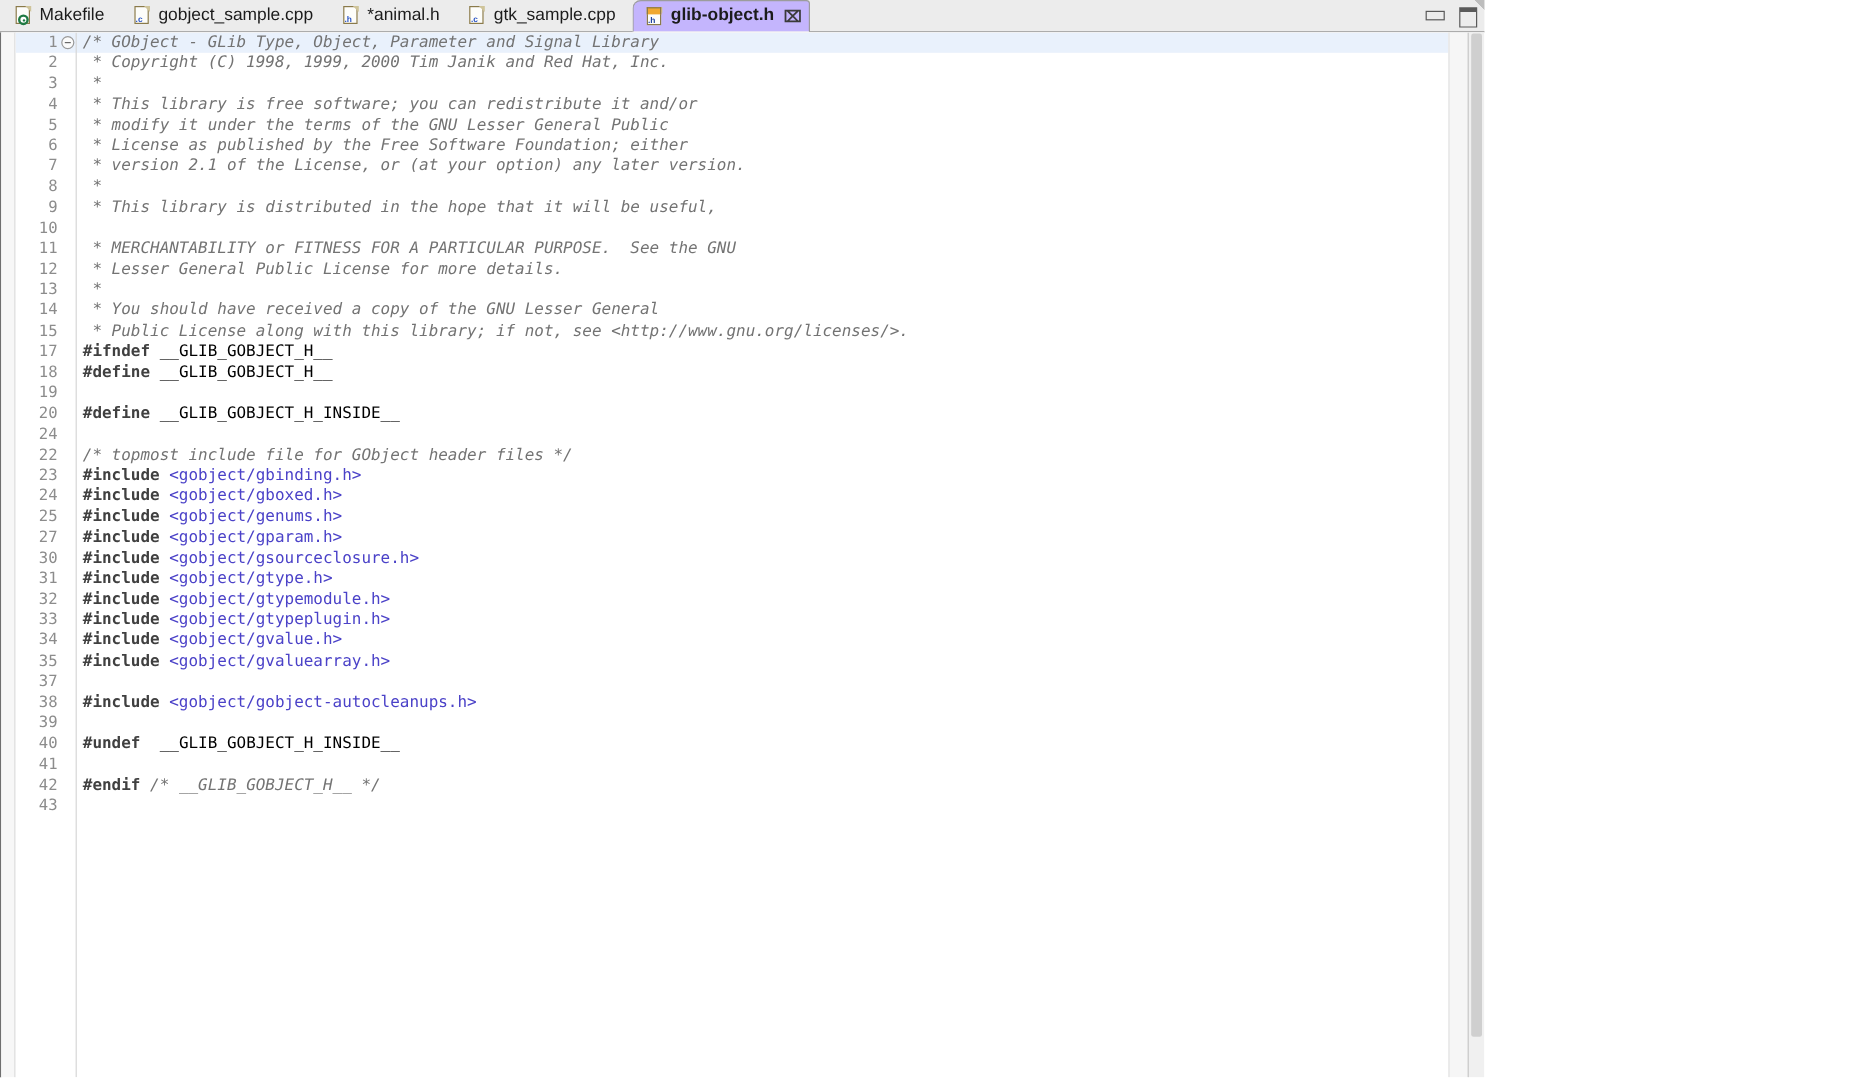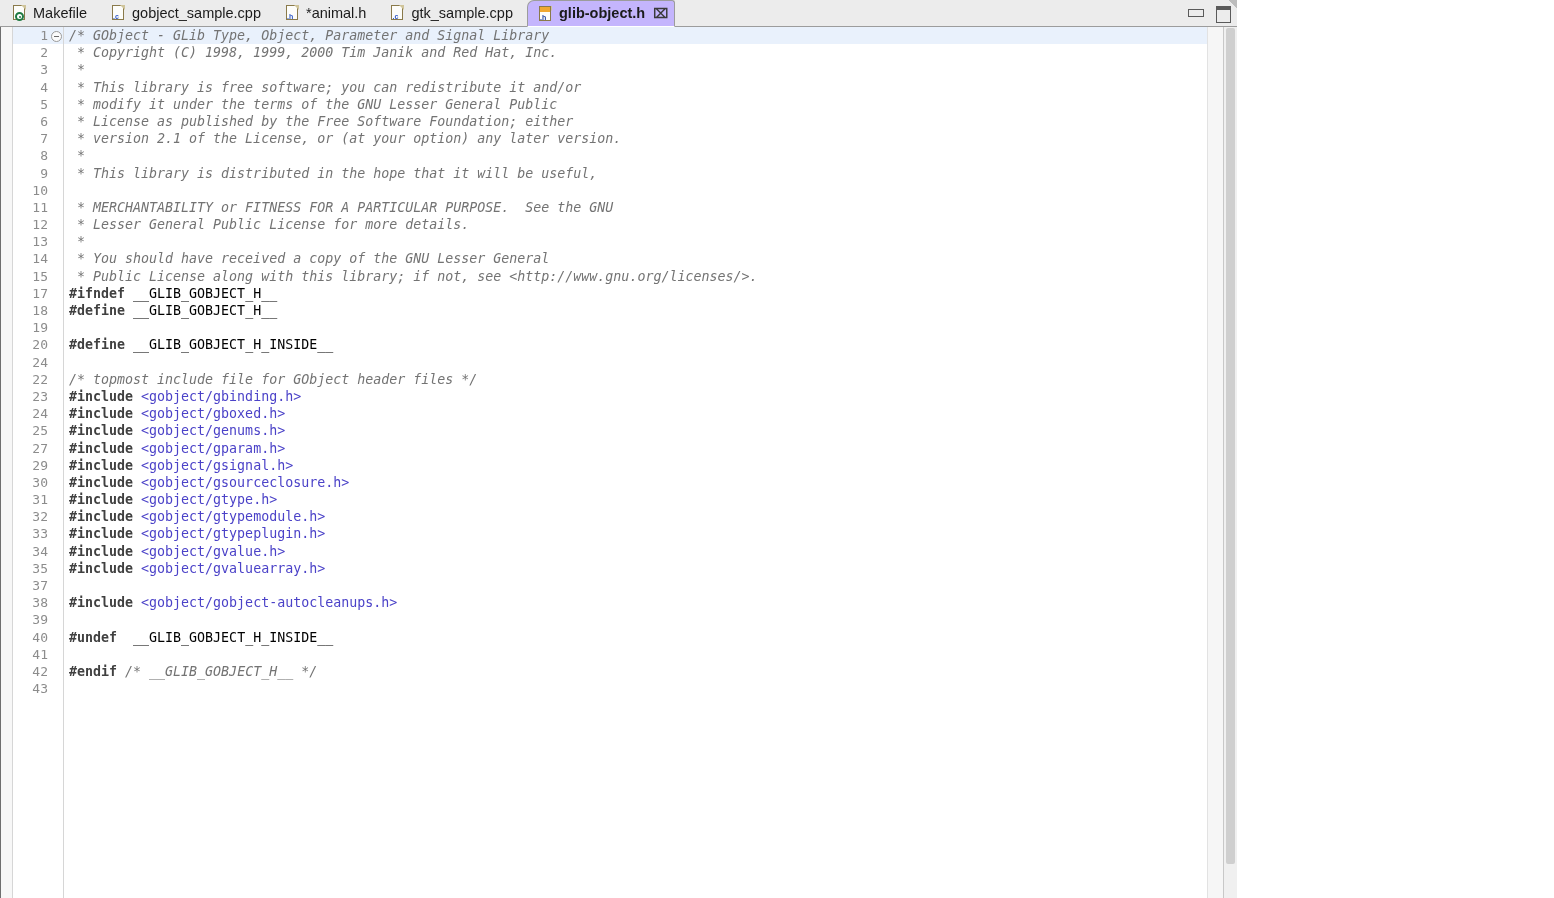--- a/index.html
+++ b/index.html
@@ -353,21 +353,20 @@
           <div class="line"><span class="ln">17</span><span class="fold-col"></span><span class="code-txt"><span class="tok-pp">#ifndef</span><span class="tok-plain"> __GLIB_GOBJECT_H__</span></span></div>
           <div class="line"><span class="ln">18</span><span class="fold-col"></span><span class="code-txt"><span class="tok-pp">#define</span><span class="tok-plain"> __GLIB_GOBJECT_H__</span></span></div>
           <div class="line"><span class="ln">19</span><span class="fold-col"></span><span class="code-txt"></span></div>
           <div class="line"><span class="ln">20</span><span class="fold-col"></span><span class="code-txt"><span class="tok-pp">#define</span><span class="tok-plain"> __GLIB_GOBJECT_H_INSIDE__</span></span></div>
           <div class="line"><span class="ln">24</span><span class="fold-col"></span><span class="code-txt"></span></div>
           <div class="line"><span class="ln">22</span><span class="fold-col"></span><span class="code-txt"><span class="tok-comment">/* topmost include file for GObject header files */</span></span></div>
           <div class="line"><span class="ln">23</span><span class="fold-col"></span><span class="code-txt"><span class="tok-pp">#include</span><span class="tok-inc"> &lt;gobject/gbinding.h&gt;</span></span></div>
           <div class="line"><span class="ln">24</span><span class="fold-col"></span><span class="code-txt"><span class="tok-pp">#include</span><span class="tok-inc"> &lt;gobject/gboxed.h&gt;</span></span></div>
           <div class="line"><span class="ln">25</span><span class="fold-col"></span><span class="code-txt"><span class="tok-pp">#include</span><span class="tok-inc"> &lt;gobject/genums.h&gt;</span></span></div>
           <div class="line"><span class="ln">27</span><span class="fold-col"></span><span class="code-txt"><span class="tok-pp">#include</span><span class="tok-inc"> &lt;gobject/gparam.h&gt;</span></span></div>
-          <div class="line"><span class="ln">29</span><span class="fold-col"></span><span class="code-txt"><span class="tok-pp">#include</span><span class="tok-inc"> &lt;gobject/gsignal.h&gt;</span></span></div>
           <div class="line"><span class="ln">30</span><span class="fold-col"></span><span class="code-txt"><span class="tok-pp">#include</span><span class="tok-inc"> &lt;gobject/gsourceclosure.h&gt;</span></span></div>
           <div class="line"><span class="ln">31</span><span class="fold-col"></span><span class="code-txt"><span class="tok-pp">#include</span><span class="tok-inc"> &lt;gobject/gtype.h&gt;</span></span></div>
           <div class="line"><span class="ln">32</span><span class="fold-col"></span><span class="code-txt"><span class="tok-pp">#include</span><span class="tok-inc"> &lt;gobject/gtypemodule.h&gt;</span></span></div>
           <div class="line"><span class="ln">33</span><span class="fold-col"></span><span class="code-txt"><span class="tok-pp">#include</span><span class="tok-inc"> &lt;gobject/gtypeplugin.h&gt;</span></span></div>
           <div class="line"><span class="ln">34</span><span class="fold-col"></span><span class="code-txt"><span class="tok-pp">#include</span><span class="tok-inc"> &lt;gobject/gvalue.h&gt;</span></span></div>
           <div class="line"><span class="ln">35</span><span class="fold-col"></span><span class="code-txt"><span class="tok-pp">#include</span><span class="tok-inc"> &lt;gobject/gvaluearray.h&gt;</span></span></div>
           <div class="line"><span class="ln">37</span><span class="fold-col"></span><span class="code-txt"></span></div>
           <div class="line"><span class="ln">38</span><span class="fold-col"></span><span class="code-txt"><span class="tok-pp">#include</span><span class="tok-inc"> &lt;gobject/gobject-autocleanups.h&gt;</span></span></div>
           <div class="line"><span class="ln">39</span><span class="fold-col"></span><span class="code-txt"></span></div>
           <div class="line"><span class="ln">40</span><span class="fold-col"></span><span class="code-txt"><span class="tok-pp">#undef</span><span class="tok-plain">  __GLIB_GOBJECT_H_INSIDE__</span></span></div>

